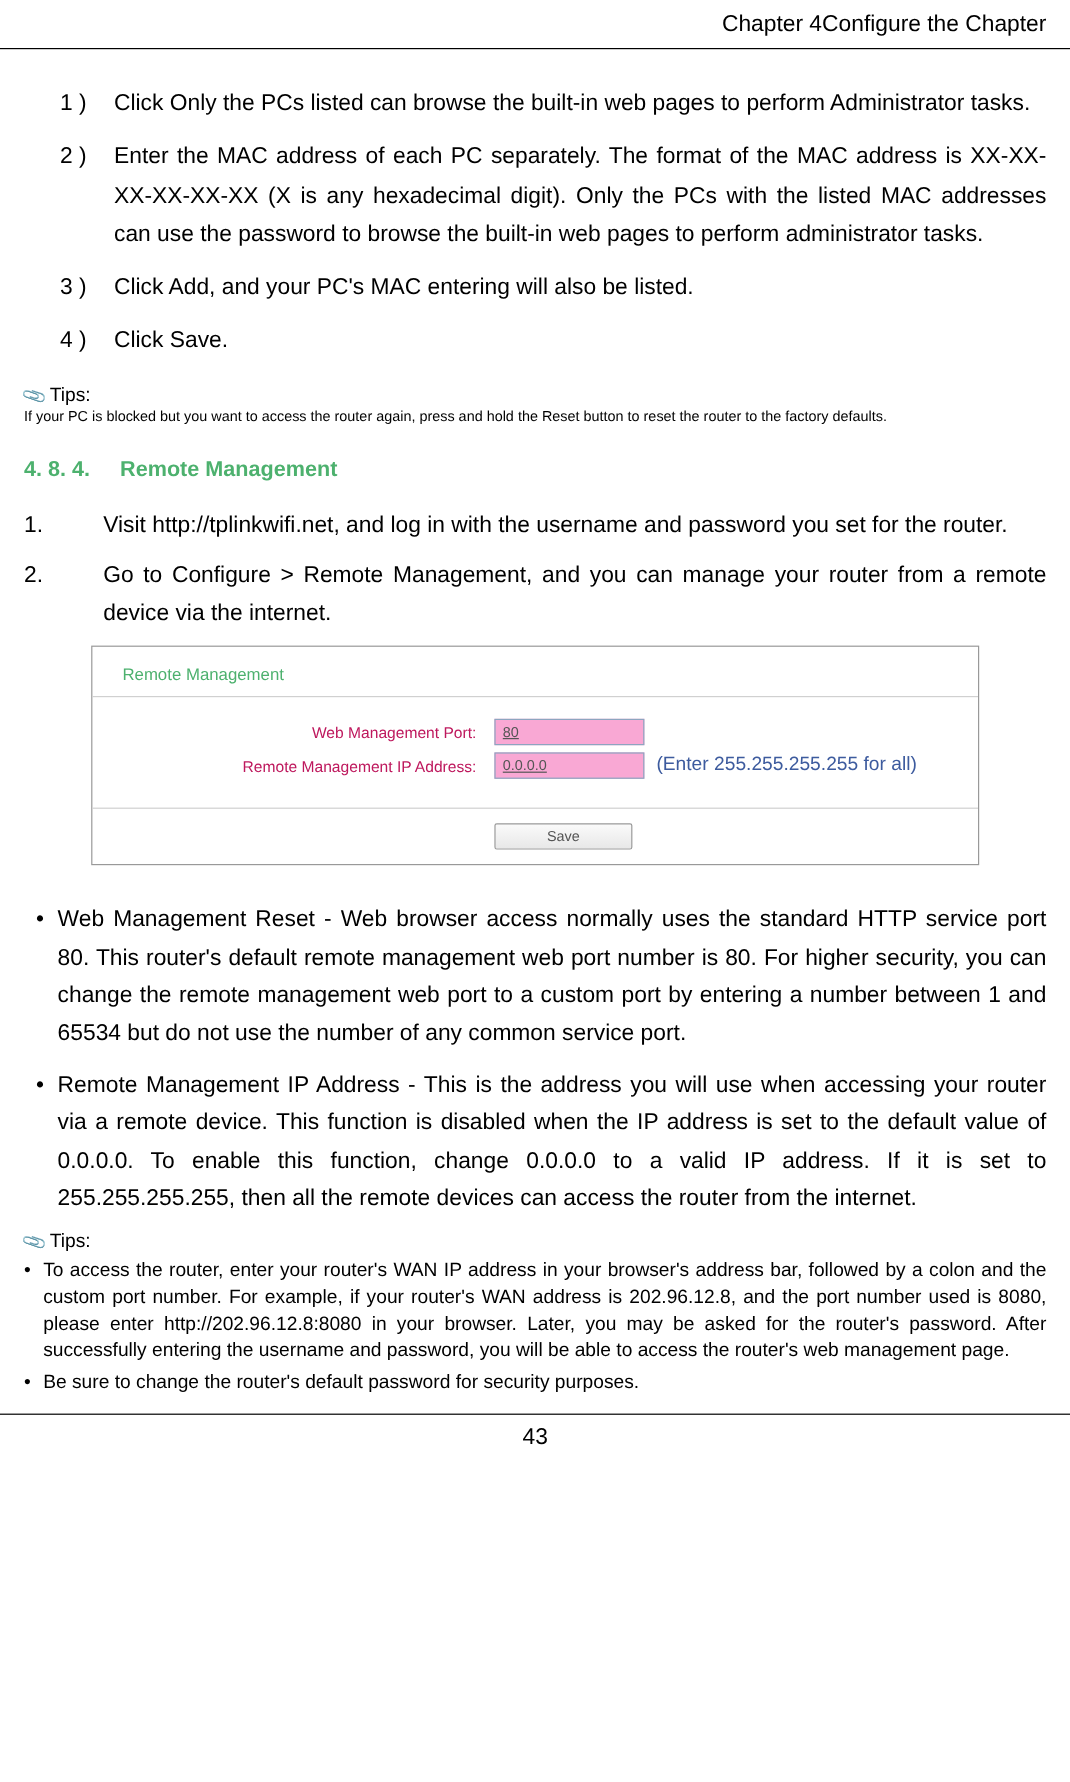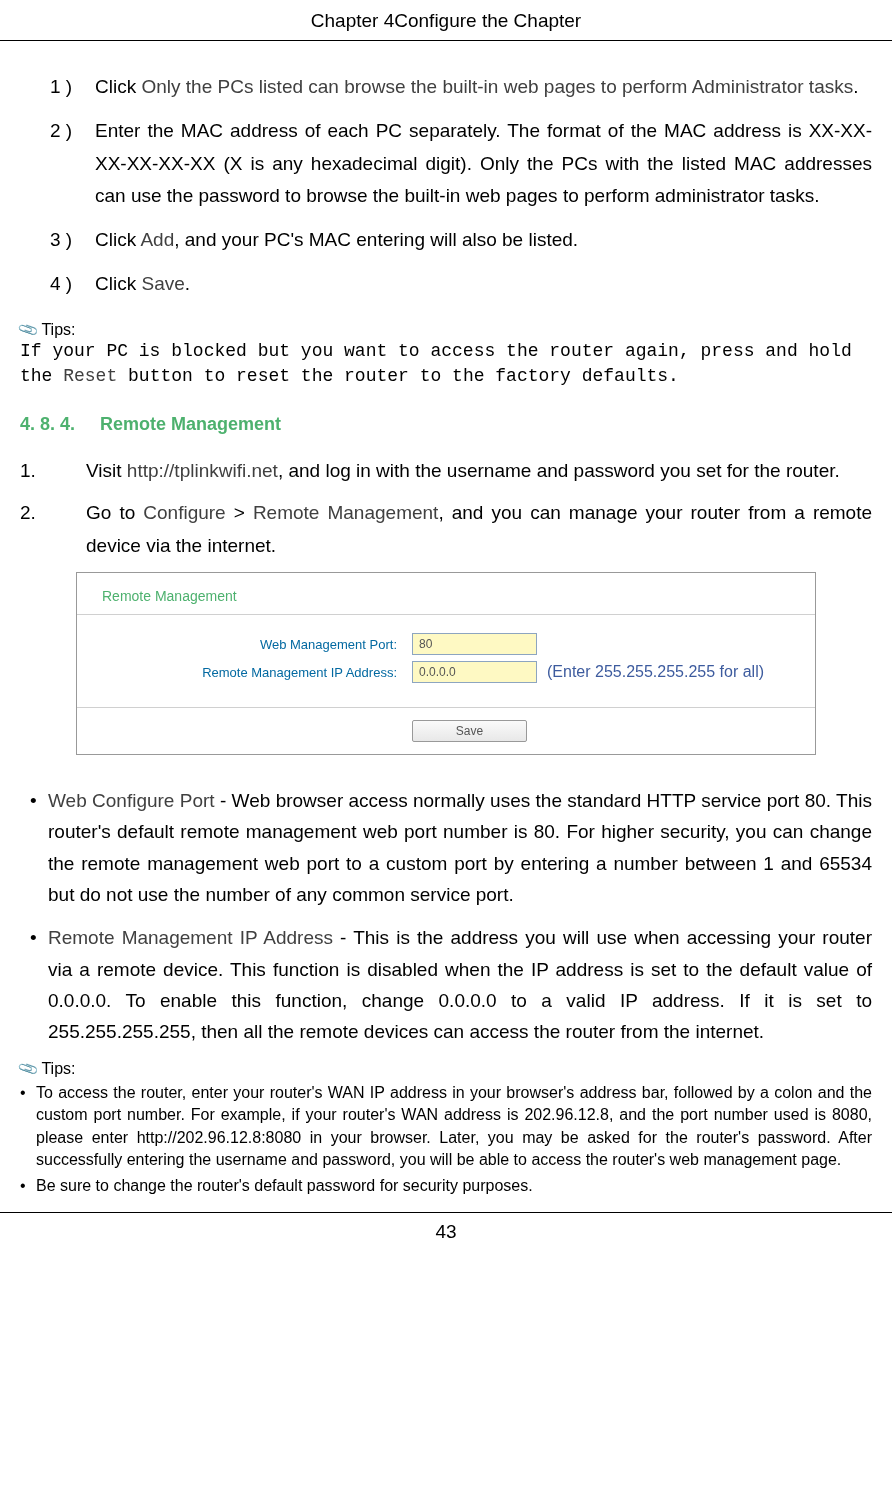--- a/index.html
+++ b/index.html
@@ -10,21 +10,21 @@
     body {
       font-family: Arial, Helvetica, sans-serif;
       width: 892px;
       margin: 0 auto;
       background: #fff;
       color: #000;
       padding: 0;
     }
     .page-header {
       display: flex;
-      justify-content: center;
+      justify-content: flex-end;
       padding: 10px 20px 8px 20px;
       border-bottom: 1px solid #000;
       font-size: 19px;
     }
     .content {
       padding: 30px 20px 10px 20px;
     }
     .ordered-list {
       margin-left: 30px;
       margin-bottom: 20px;
@@ -37,38 +37,37 @@
       text-align: justify;
     }
     .ordered-item .num {
       min-width: 45px;
       flex-shrink: 0;
     }
     .ordered-item .text {
       flex: 1;
     }
     .green-text {
-      color: #404040;
+      color: #000000;
     }
     .tips-label {
       display: flex;
       align-items: center;
       font-size: 16px;
     }
     .tips-label .icon {
       color: #4db16e;
       font-size: 14px;
       margin-right: 4px;
       transform: rotate(-30deg);
     }
     .tips-text {
-      font-size: 18px;
+      font-size: 12px;
       line-height: 1.4;
       margin-bottom: 5px;
-      font-family: Liberation Mono, monospace;
     }
     .section-heading {
       color: #4db16e;
       font-size: 18px;
       font-weight: bold;
       margin-top: 25px;
       margin-bottom: 20px;
     }
     .numbered-list {
       margin-bottom: 10px;
@@ -110,33 +109,34 @@
     }
     .form-row {
       display: flex;
       align-items: center;
       margin-bottom: 6px;
     }
     .form-label {
       width: 310px;
       text-align: right;
       padding-right: 15px;
-      color: #0369a1;
+      color: #be185d;
       font-size: 13px;
     }
     .form-input {
       width: 125px;
       height: 22px;
       border: 1px solid #8da5c0;
       padding: 0 6px;
       font-size: 12px;
       color: #555;
       display: flex;
       align-items: center;
-      background: #fef9c3;
+      background: #f9a8d4;
+      text-decoration: underline;
     }
     .form-hint {
       margin-left: 10px;
       color: #3d5b9e;
       font-size: 16px;
     }
     .screenshot-footer {
       padding: 12px 25px;
       display: flex;
       justify-content: flex-start;
@@ -276,21 +276,21 @@
     </div>
     <div class="screenshot-footer">
       <div class="save-button">Save</div>
     </div>
   </div>
 
   <div class="bullet-list">
     <div class="bullet-item">
       <div class="bullet">•</div>
       <div class="text">
-        <span class="green-text">Web Configure Port</span><span> - Web browser access normally uses the standard HTTP service port 80. This router's default remote management web port number is 80. For higher security, you can change the remote management web port to a custom port by entering a number between 1 and 65534 but do not use the number of any common service port.</span>
+        <span class="green-text">Web Management Reset</span><span> - Web browser access normally uses the standard HTTP service port 80. This router's default remote management web port number is 80. For higher security, you can change the remote management web port to a custom port by entering a number between 1 and 65534 but do not use the number of any common service port.</span>
       </div>
     </div>
     <div class="bullet-item">
       <div class="bullet">•</div>
       <div class="text">
         <span class="green-text">Remote Management IP Address</span><span> - This is the address you will use when accessing your router via a remote device. This function is disabled when the IP address is set to the default value of 0.0.0.0. To enable this function, change 0.0.0.0 to a valid IP address. If it is set to 255.255.255.255, then all the remote devices can access the router from the internet.</span>
       </div>
     </div>
   </div>
 

